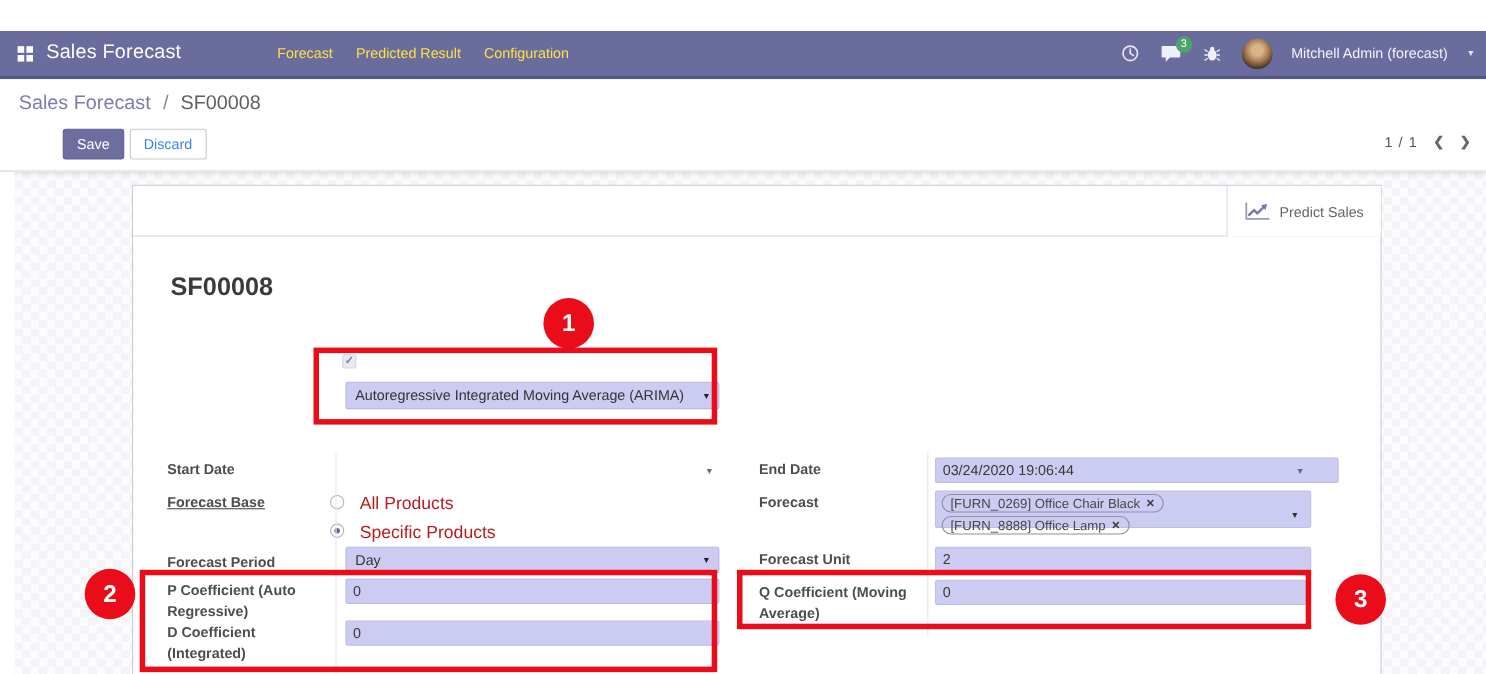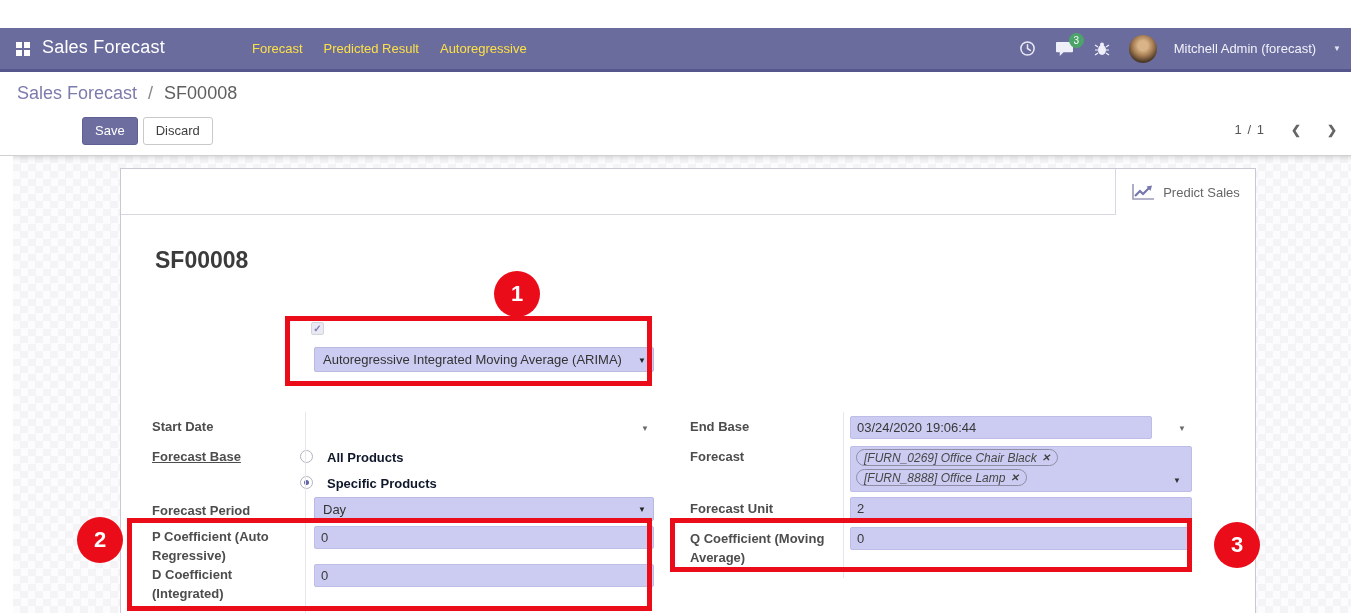--- a/index.html
+++ b/index.html
@@ -26,25 +26,25 @@
   .user-name { font-size:13px; color:#f2f2fa; cursor:pointer; }
   .user-caret { font-size:11px; color:#e3e3f0; cursor:pointer; }
 
   
   .control-panel { position:absolute; left:0; top:44px; width:1351px; height:84px; background:#fff;
                    border-bottom:1px solid #d0d0d0; }
   .breadcrumb { position:absolute; left:17px; top:11px; font-size:18px; }
   .breadcrumb .bc-parent { color:#7c7bad; cursor:pointer; }
   .breadcrumb .bc-sep { color:#888; margin:0 6px; }
   .breadcrumb .bc-current { color:#5f5f5f; }
-  .cp-buttons { position:absolute; left:34px; top:45px; display:flex; gap:5px;padding-left:48px; }
+  .cp-buttons { position:absolute; left:9px; top:45px; display:flex; gap:5px;padding-left:48px; }
   .btn { font-size:13px; padding:5px 12px; border-radius:3px; cursor:pointer; line-height:16px; }
   .btn-save { background:#6d6e9f; border:1px solid #5e6094; color:#fff; }
-  .btn-discard { background:#fff; border:1px solid #c9c9c9; color:#404040; }
-  .pager { position:absolute; right:14px; top:50px; display:flex; align-items:flex-end; gap:26px; }
+  .btn-discard { background:#fff; border:1px solid #c9c9c9; color:#3b82f6; }
+  .pager { position:absolute; right:14px; top:50px; display:flex; align-items:flex-start; gap:14px; }
   .pager-count { font-size:13px; color:#555; letter-spacing:1px; }
   .pager-arrow { font-size:12px; color:#666; font-weight:bold; cursor:pointer; }
 
   
   .content { position:absolute; left:13px; top:128px; width:1351px; height:485px;
              background:conic-gradient(#f4f4f6 0 25%, #fcfcfe 0 50%, #f4f4f6 0 75%, #fcfcfe 0);
              background-size:15px 15px;
              box-shadow:inset 0 7px 7px -7px rgba(0,0,0,.22); }
   .sheet { position:absolute; left:107px; top:12px; width:1136px; height:620px;
            background:#fff; border:1px solid #c9c9d4; }
@@ -62,21 +62,21 @@
               font-size:13px; color:#333; display:flex; align-items:center; padding:0 20px 0 8px; cursor:pointer; }
   .f-select .sel-caret { position:absolute; right:7px; top:50%; transform:translateY(-50%); font-size:8px; color:#222; }
   .date-caret { position:absolute; font-size:8px; color:#6a6a6a; cursor:pointer; }
   .checkbox { position:absolute; width:13px; height:13px; background:#e9e9f1; border:1px solid #d4d4de;
               border-radius:2px; cursor:pointer; text-align:center; }
   .checkbox .check-glyph { font-size:10px; line-height:12px; color:#7b7bb2; font-weight:bold; display:block; }
   .radio { position:absolute; width:13px; height:13px; border-radius:50%; border:1px solid #b2b2c2; background:#fff;
            cursor:pointer; }
   .radio.checked::after { content:""; position:absolute; left:3px; top:3px; width:5px; height:5px; border-radius:50%;
            background:#6466a3; }
-  .radio-label { position:absolute; font-size:13px; color:#0f172a;font-weight:bold; }
+  .radio-label { position:absolute; font-size:16px; color:#b91c1c; }
   .tags-field { position:absolute; background:#ccccf2; border:1px solid #bdbde8; border-radius:2px;
                 padding:2px 0 0 5px; cursor:pointer; }
   .tag-pill { display:flex; align-items:center; width:max-content; height:17px; margin-bottom:3px;
               border:1px solid #8e8ea5; border-radius:9px; padding:0 7px; font-size:12px; color:#474747; background:transparent; }
   .tag-x { margin-left:5px; font-size:10px; font-weight:bold; color:#3f3f3f; cursor:pointer; }
   .tags-caret { position:absolute; right:10px; bottom:6px; font-size:8px; color:#333; }
   .vsep { position:absolute; width:1px; background:#e6e6ec; }
 
   
   .anno-box { position:absolute; border:5px solid #ea0c18; z-index:40; pointer-events:none; }
@@ -93,21 +93,21 @@
     <div class="apps-grid">
       <span></span>
         <span></span>
         <span></span>
         <span></span>
     </div>
     <div class="app-name">Sales Forecast</div>
     <div class="nav-menu">
       <span class="menu-item">Forecast</span>
       <span class="menu-item">Predicted Result</span>
-      <span class="menu-item">Autoregressive</span>
+      <span class="menu-item">Configuration</span>
     </div>
     <div class="nav-right">
       <div class="nav-icon">
         <svg width="17" height="17" viewBox="0 0 18 18">
             <circle cx="9" cy="9" r="7" fill="none" stroke="#e9e9f4" stroke-width="1.6"></circle>
             <path d="M9 5 V9 L12 11" fill="none" stroke="#e9e9f4" stroke-width="1.6" stroke-linecap="round"></path>
           </svg>
       </div>
       <div class="nav-icon">
         <svg width="19" height="17" viewBox="0 0 20 18">
@@ -165,32 +165,32 @@
         <span class="check-glyph">✓</span>
       </div>
       <div class="f-select" style="left:193px; top:178px; width:340px;text-align:right;">
         <span>Autoregressive Integrated Moving Average (ARIMA)</span>
         <span class="sel-caret">▼</span>
       </div>
 
       <div class="f-label" style="left:31px; top:248px;">Start Date</div>
       <span class="date-caret" style="left:520px; top:255px;">▼</span>
 
-      <div class="f-label" style="left:569px; top:248px;">End Base</div>
-      <input class="f-input" style="left: 729px; top: 247px; width: 302px;" value="03/24/2020 19:06:44">
+      <div class="f-label" style="left:569px; top:248px;">End Date</div>
+      <input class="f-input" style="left: 729px; top: 247px; width: 367px;" value="03/24/2020 19:06:44">
       <span class="date-caret" style="left:1057px; top:255px;">▼</span>
 
       <div class="f-label" style="left:31px; top:278px;text-decoration:underline;">Forecast Base</div>
       <div class="radio" style="left:179px; top:281px;"></div>
       <div class="radio-label" style="left:206px; top:281px;">All Products</div>
       <div class="radio checked" style="left:179px; top:307px;"></div>
       <div class="radio-label" style="left:206px; top:307px;">Specific Products</div>
 
       <div class="f-label" style="left:569px; top:278px;">Forecast</div>
-      <div class="tags-field" style="left:729px; top:277px; width:342px; height:46px;font-style:italic;">
+      <div class="tags-field" style="left:729px; top:277px; width:342px; height:34px;">
         <div class="tag-pill">
           <span>[FURN_0269] Office Chair Black</span>
           <span class="tag-x">✕</span>
         </div>
         <div class="tag-pill">
           <span>[FURN_8888] Office Lamp</span>
           <span class="tag-x">✕</span>
         </div>
         <span class="tags-caret">▼</span>
       </div>

